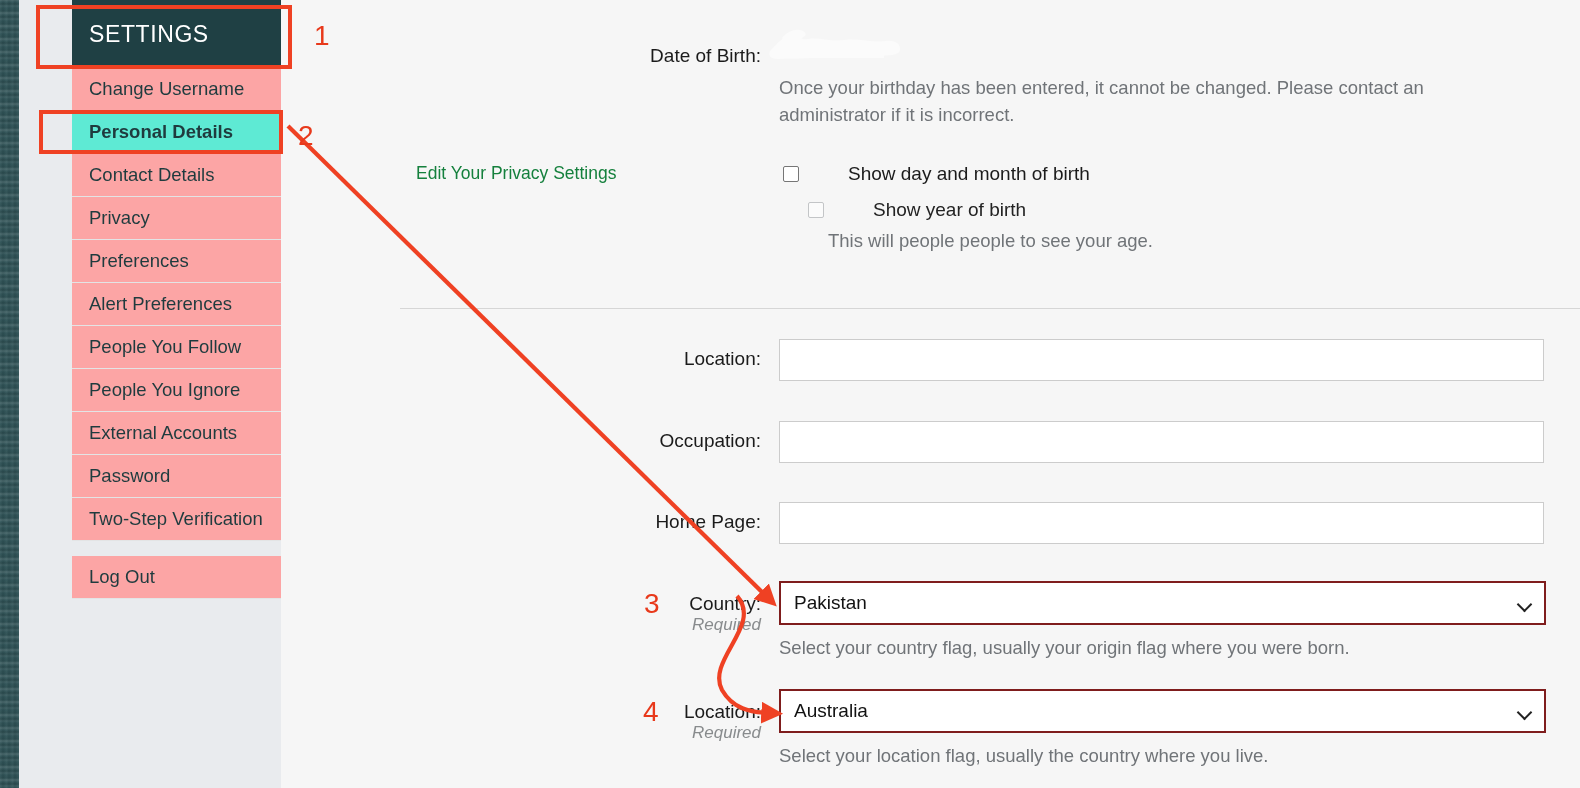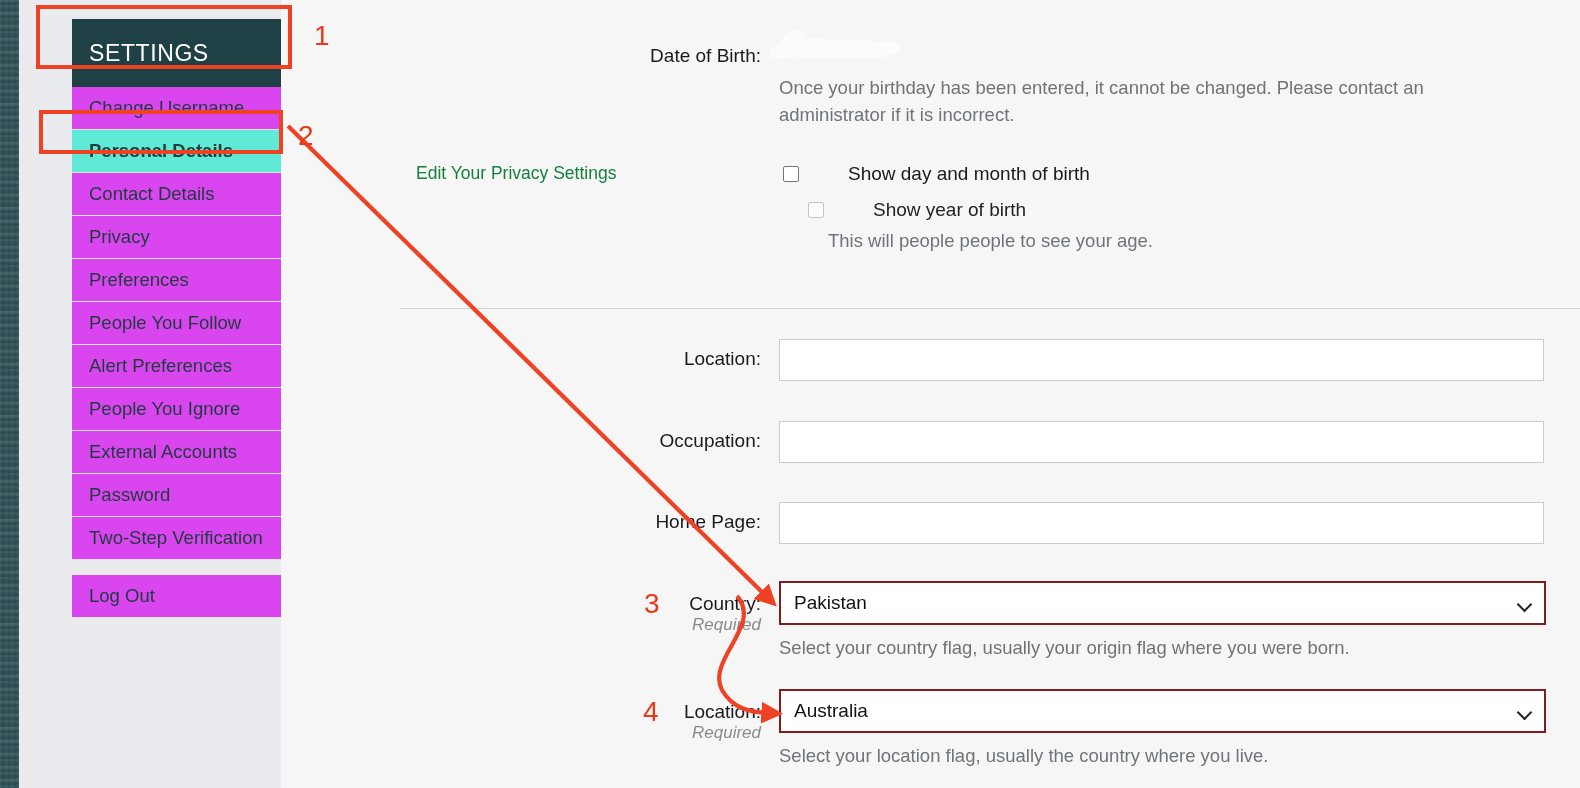--- a/index.html
+++ b/index.html
@@ -56,25 +56,24 @@
   .nav-header {
     height: 68px;
     background: #1f4044;
     color: #ffffff;
     font-size: 23px;
     letter-spacing: 0.6px;
     display: flex;
     align-items: center;
     padding-left: 17px;
     box-sizing: border-box;
-    margin-top: 19px;
   }
   .nav-item {
     height: 43px;
-    background: #d946ef;
+    background: #fca5a5;
     border-bottom: 1px solid #e3e4e5;
     display: flex;
     align-items: center;
     padding-left: 17px;
     box-sizing: border-box;
     color: #1f3b3e;
     font-size: 18.5px;
   }
   .nav-item.active {
     font-weight: bold;
@@ -248,22 +247,22 @@
 <div id="sidebar-column">
   <div id="sidebar-nav">
 
     <div class="nav-header">SETTINGS</div>
 
     <div class="nav-item">Change Username</div>
     <div class="nav-item active">Personal Details</div>
     <div class="nav-item">Contact Details</div>
     <div class="nav-item">Privacy</div>
     <div class="nav-item">Preferences</div>
+    <div class="nav-item">Alert Preferences</div>
     <div class="nav-item">People You Follow</div>
-    <div class="nav-item">Alert Preferences</div>
     <div class="nav-item">People You Ignore</div>
     <div class="nav-item">External Accounts</div>
     <div class="nav-item">Password</div>
     <div class="nav-item">Two-Step Verification</div>
 
     <div class="nav-gap"></div>
 
     <div class="nav-item last">Log Out</div>
   </div>
 </div>

